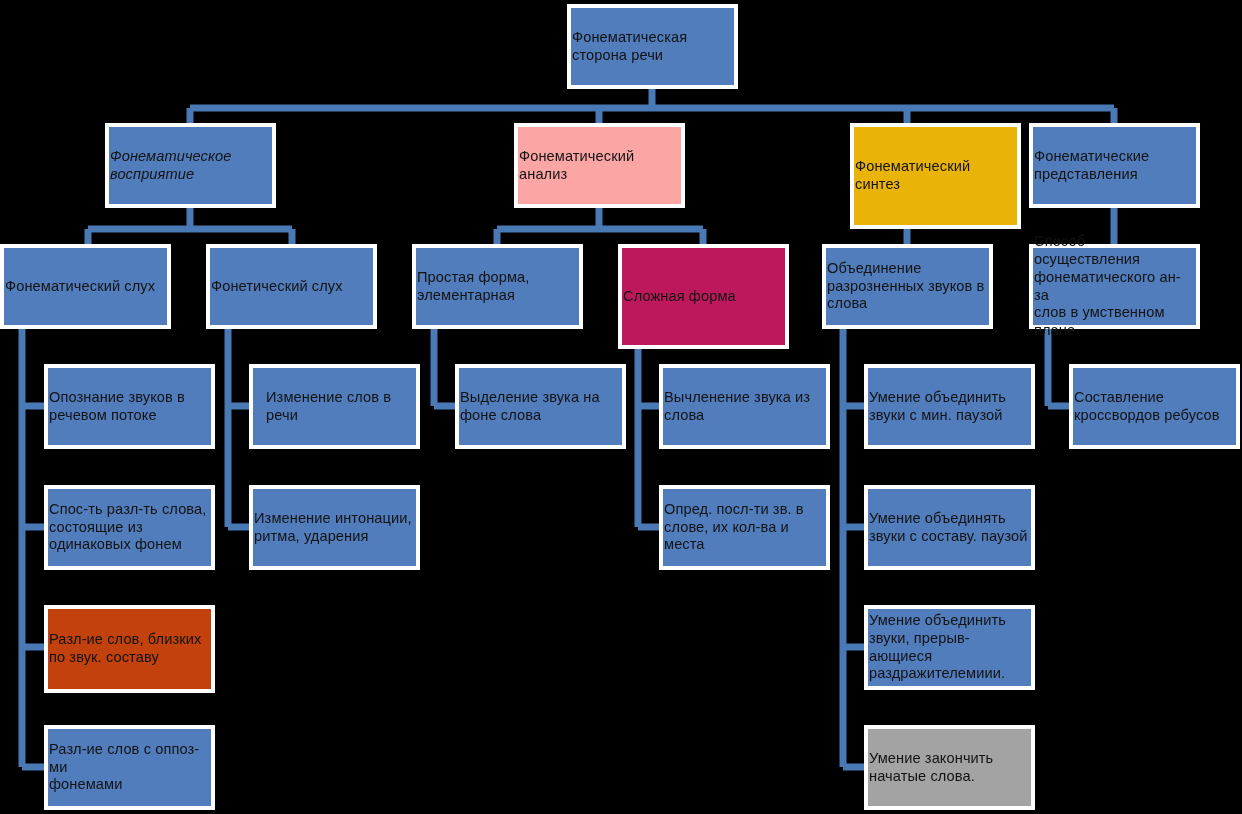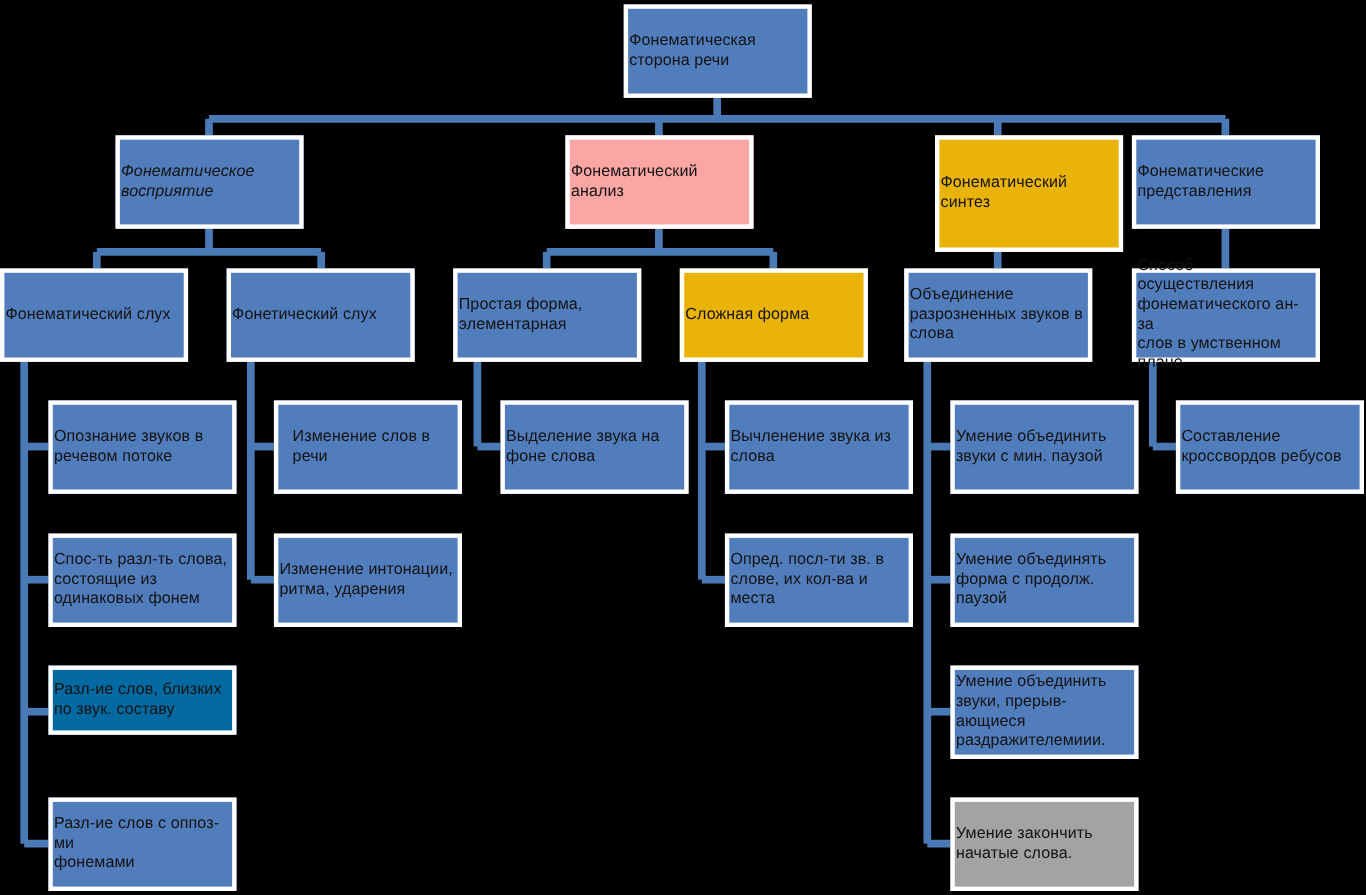--- a/index.html
+++ b/index.html
@@ -122,21 +122,21 @@
       <div class="node" style="left: 0px; top: 244px; width: 171px; height: 85px; background: rgb(81, 125, 188); border-color: rgb(255, 255, 255);">
         <div class="txt" style="color: rgb(19, 19, 19);">Фонематический слух</div>
       </div>
       <div class="node" style="left: 206px; top: 244px; width: 171px; height: 85px; background: rgb(81, 125, 188); border-color: rgb(255, 255, 255);">
         <div class="txt" style="color: rgb(19, 19, 19);">Фонетический слух</div>
       </div>
       <div class="node" style="left: 412px; top: 244px; width: 171px; height: 85px; background: rgb(81, 125, 188); border-color: rgb(255, 255, 255);">
         <div class="txt" style="color: rgb(19, 19, 19);">Простая форма,
 элементарная</div>
       </div>
-      <div class="node" style="left: 618px; top: 244px; width: 171px; height: 85px; background: #eab308; border-color: rgb(255, 255, 255);">
+      <div class="node" style="left: 618px; top: 244px; width: 171px; height: 105px; background: #be185d; border-color: rgb(255, 255, 255);">
         <div class="txt" style="color: rgb(19, 19, 19);">Сложная форма</div>
       </div>
       <div class="node" style="left: 822px; top: 244px; width: 171px; height: 85px; background: rgb(81, 125, 188); border-color: rgb(255, 255, 255);">
         <div class="txt" style="color: rgb(19, 19, 19);">Объединение
 разрозненных звуков в
 слова</div>
       </div>
       <div class="node" style="left: 1029px; top: 244px; width: 171px; height: 85px; background: rgb(81, 125, 188); border-color: rgb(255, 255, 255);">
         <div class="txt" style="color: rgb(19, 19, 19);">Способ осуществления
 фонематического ан-за
@@ -174,23 +174,23 @@
       <div class="node" style="left: 249px; top: 485px; width: 171px; height: 85px; background: rgb(81, 125, 188); border-color: rgb(255, 255, 255);">
         <div class="txt" style="color: rgb(19, 19, 19);">Изменение интонации,
 ритма, ударения</div>
       </div>
       <div class="node" style="left: 659px; top: 485px; width: 171px; height: 85px; background: rgb(81, 125, 188); border-color: rgb(255, 255, 255); justify-content: center;">
         <div class="txt" style="color: rgb(19, 19, 19);">Опред. посл-ти зв. в
 слове, их кол-ва и места</div>
       </div>
       <div class="node" style="left: 864px; top: 485px; width: 171px; height: 85px; background: rgb(81, 125, 188); border-color: rgb(255, 255, 255);">
         <div class="txt" style="color: rgb(19, 19, 19);">Умение объединять
-форма с продолж. паузой</div>
-      </div>
-      <div class="node" style="left: 44px; top: 605px; width: 171px; height: 63px; background: #0369a1; border-color: rgb(255, 255, 255);">
+звуки с составу. паузой</div>
+      </div>
+      <div class="node" style="left: 44px; top: 605px; width: 171px; height: 88px; background: #c2410c; border-color: rgb(255, 255, 255);">
         <div class="txt" style="color: rgb(19, 19, 19);">Разл-ие слов, близких
 по звук. составу</div>
       </div>
       <div class="node" style="left: 864px; top: 605px; width: 171px; height: 85px; background: rgb(81, 125, 188); border-color: rgb(255, 255, 255);">
         <div class="txt" style="color: rgb(19, 19, 19);">Умение объединить
 звуки, прерыв-ающиеся
 раздражителемиии.</div>
       </div>
       <div class="node" style="left: 44px; top: 725px; width: 171px; height: 85px; background: rgb(81, 125, 188); border-color: rgb(255, 255, 255);">
         <div class="txt" style="color: rgb(19, 19, 19);">Разл-ие слов с оппоз-ми

